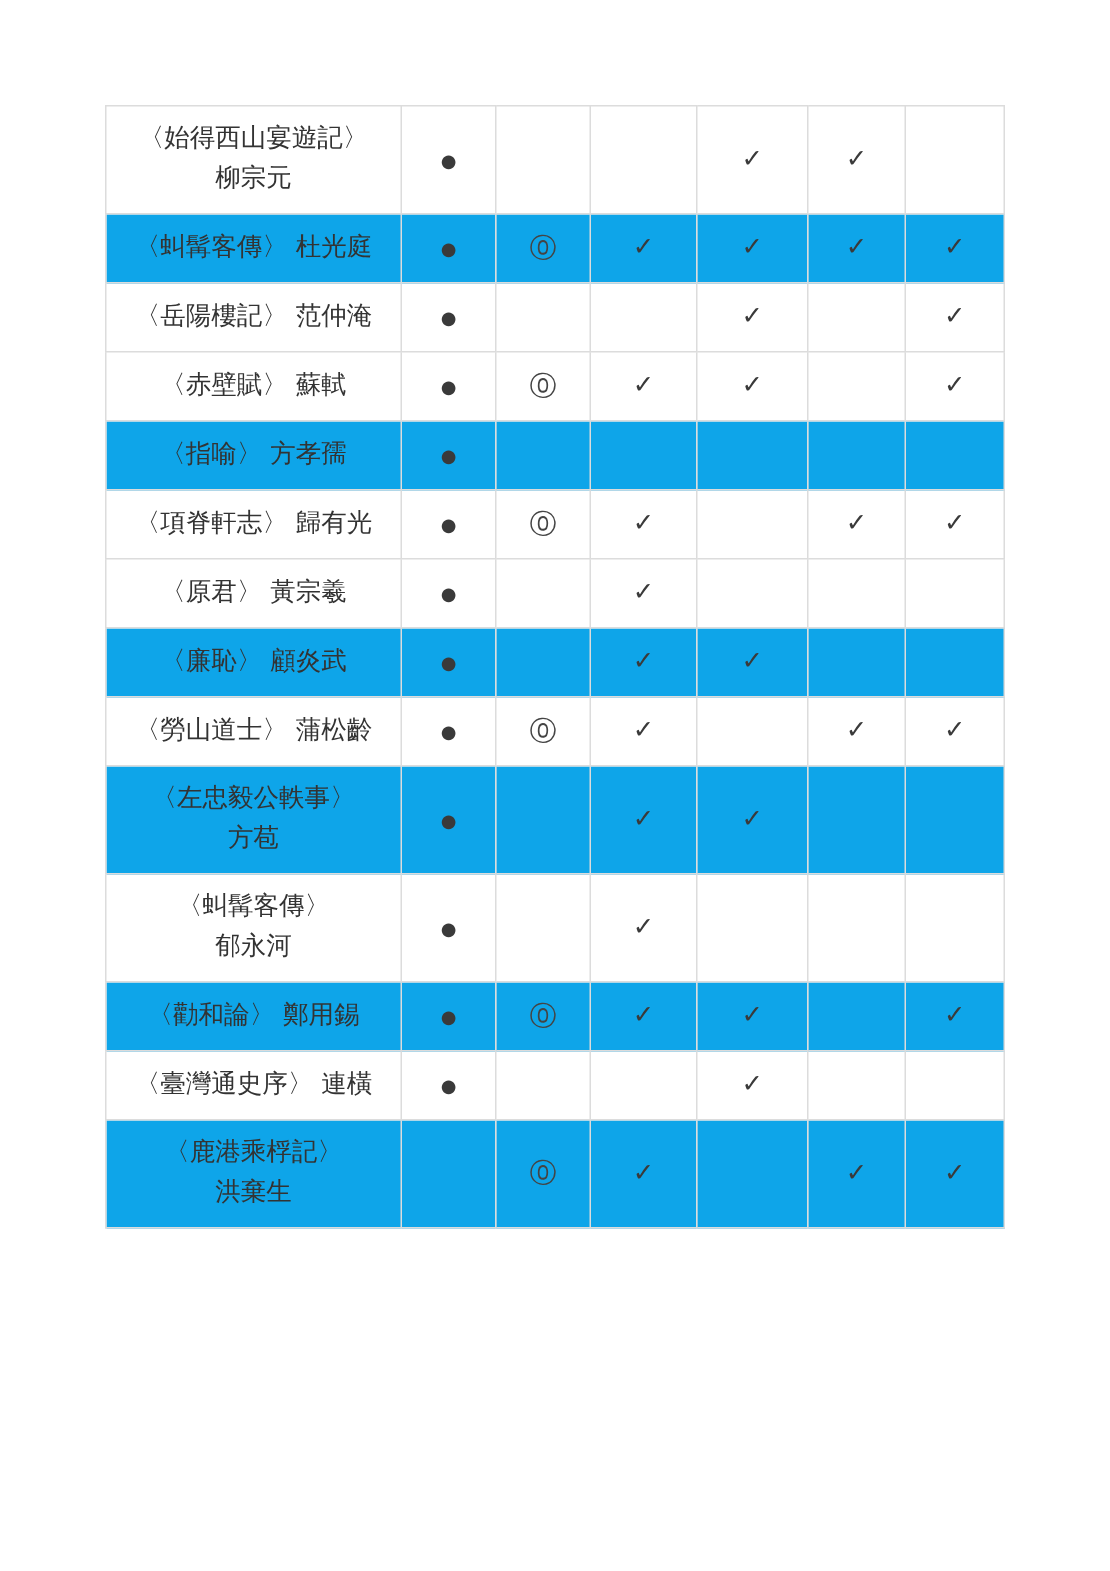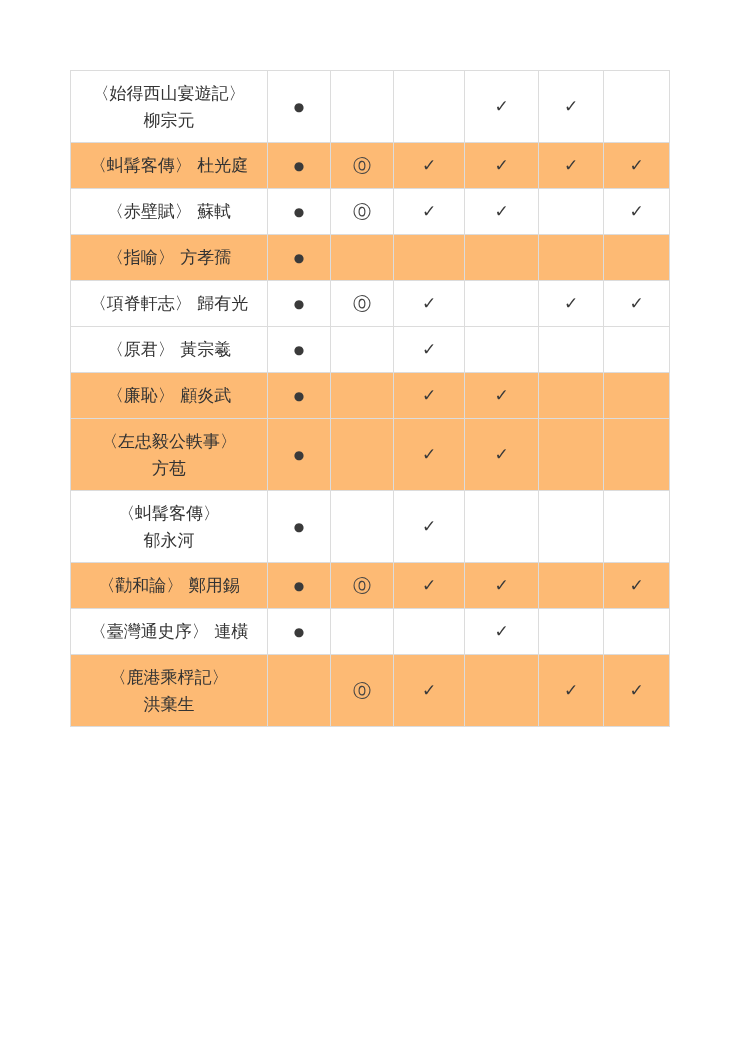--- a/index.html
+++ b/index.html
@@ -24,29 +24,30 @@
     }
     table.reading-table td {
       border: 1px solid #dcdcdc;
       text-align: center;
       vertical-align: middle;
       padding: 0;
       font-size: 17px;
       line-height: 27px;
     }
     table.reading-table tr.alt td {
-      background: #fdba74;
+      background: #0ea5e9;
     }
     table.reading-table tr.single td { height: 45px; }
     table.reading-table tr.double td { height: 71px; }
     td.title-cell {
       color: #333333;
     }
     .title-line, .author-line {
       display: block;
+      font-family: Liberation Mono, monospace;
     }
     .mark {
       display: inline-block;
       color: #3a3a3a;
     }
     .mark-dot {
       font-size: 12px;
     }
     .mark-circle {
       font-size: 18px;
@@ -87,20 +88,29 @@
       <tr class="single alt">
         <td class="title-cell"><span>〈虯髯客傳〉</span> <span>杜光庭</span></td>
         <td><span class="mark mark-dot">●</span></td>
         <td><span class="mark mark-circle">⓪</span></td>
         <td><span class="mark mark-check">✓</span></td>
         <td><span class="mark mark-check">✓</span></td>
         <td><span class="mark mark-check">✓</span></td>
         <td><span class="mark mark-check">✓</span></td>
       </tr>
       <tr class="single">
+        <td class="title-cell"><span>〈岳陽樓記〉</span> <span>范仲淹</span></td>
+        <td><span class="mark mark-dot">●</span></td>
+        <td></td>
+        <td></td>
+        <td><span class="mark mark-check">✓</span></td>
+        <td></td>
+        <td><span class="mark mark-check">✓</span></td>
+      </tr>
+      <tr class="single">
         <td class="title-cell"><span>〈赤壁賦〉</span> <span>蘇軾</span></td>
         <td><span class="mark mark-dot">●</span></td>
         <td><span class="mark mark-circle">⓪</span></td>
         <td><span class="mark mark-check">✓</span></td>
         <td><span class="mark mark-check">✓</span></td>
         <td></td>
         <td><span class="mark mark-check">✓</span></td>
       </tr>
       <tr class="single alt">
         <td class="title-cell"><span>〈指喻〉</span> <span>方孝孺</span></td>
@@ -130,20 +140,29 @@
         <td></td>
       </tr>
       <tr class="single alt">
         <td class="title-cell"><span>〈廉恥〉</span> <span>顧炎武</span></td>
         <td><span class="mark mark-dot">●</span></td>
         <td></td>
         <td><span class="mark mark-check">✓</span></td>
         <td><span class="mark mark-check">✓</span></td>
         <td></td>
         <td></td>
+      </tr>
+      <tr class="single">
+        <td class="title-cell"><span>〈勞山道士〉</span> <span>蒲松齡</span></td>
+        <td><span class="mark mark-dot">●</span></td>
+        <td><span class="mark mark-circle">⓪</span></td>
+        <td><span class="mark mark-check">✓</span></td>
+        <td></td>
+        <td><span class="mark mark-check">✓</span></td>
+        <td><span class="mark mark-check">✓</span></td>
       </tr>
       <tr class="double alt">
         <td class="title-cell">
           <span class="title-line">〈左忠毅公軼事〉</span>
           <span class="author-line">方苞</span>
         </td>
         <td><span class="mark mark-dot">●</span></td>
         <td></td>
         <td><span class="mark mark-check">✓</span></td>
         <td><span class="mark mark-check">✓</span></td>

